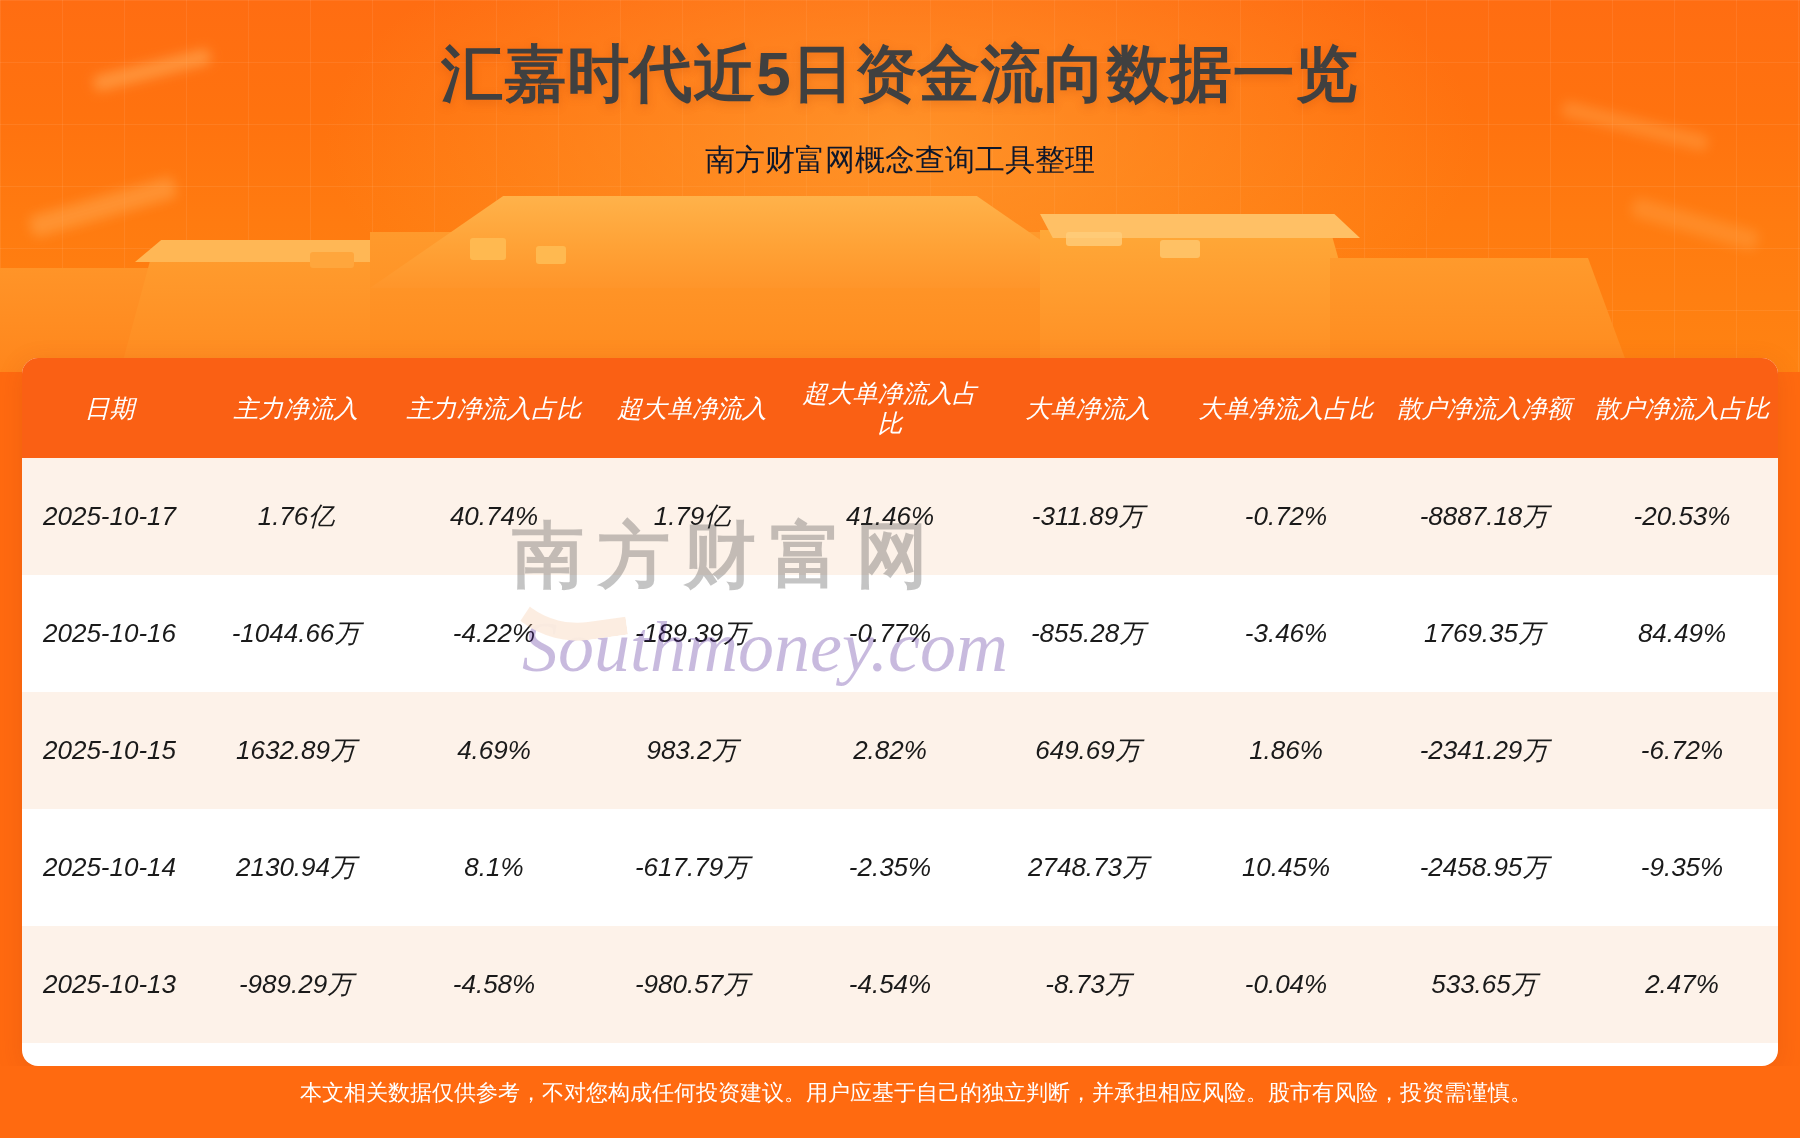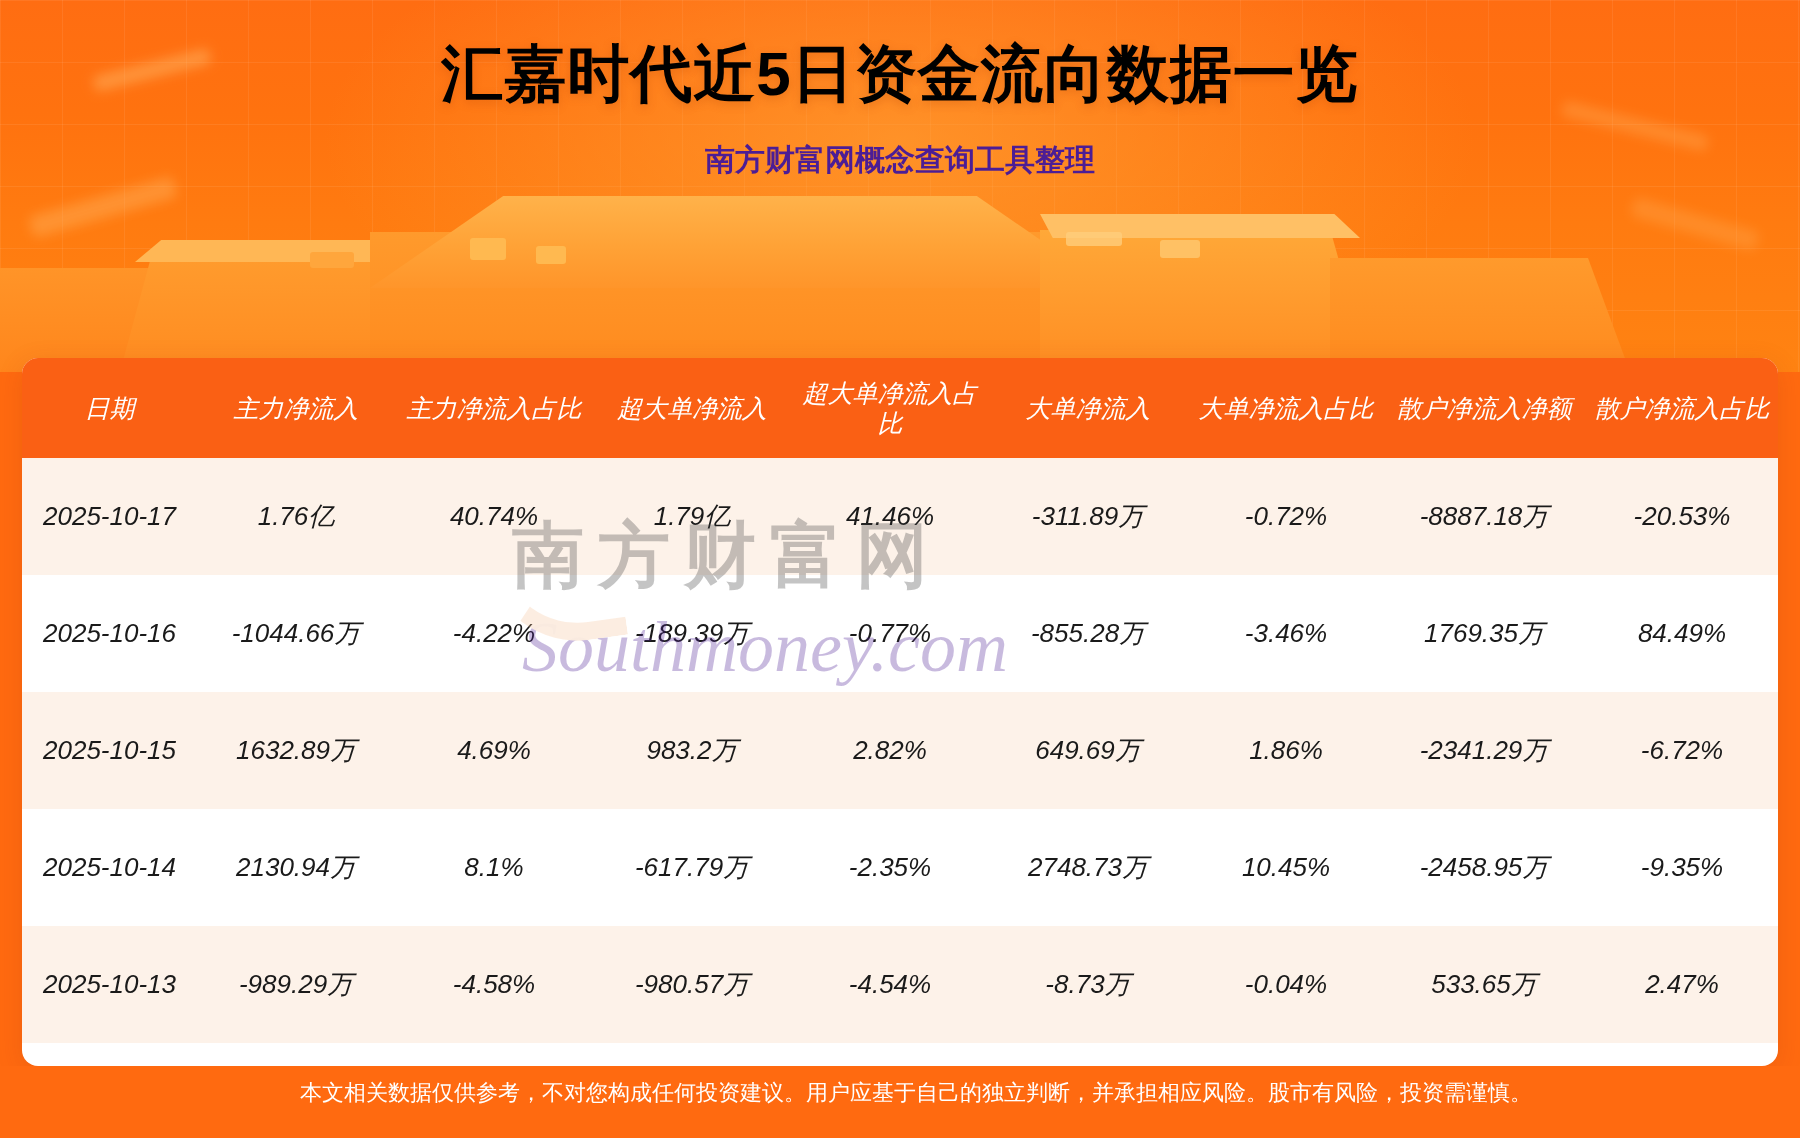--- a/index.html
+++ b/index.html
@@ -83,29 +83,29 @@
   .chip.c1 { left:470px; top:238px; width:36px; height:22px; }
   .chip.c2 { left:536px; top:246px; width:30px; height:18px; }
   .chip.c3 { left:310px; top:252px; width:44px; height:16px; background:#ffa63c;}
   .chip.c4 { left:1160px;top:240px; width:40px; height:18px; background:#ffc164;}
   .chip.c5 { left:1066px;top:232px; width:56px; height:14px; background:#ffcd7c; opacity:.8;}
 
   
   #title {
     position:absolute; left:0; top:40px; width:1800px;
     text-align:center;
-    font-size:62px; font-weight:bold; color:#000000;
+    font-size:62px; font-weight:bold; color:#404040;
     letter-spacing:1px;
     line-height:1.1;
     text-shadow:0 3px 10px rgba(170,60,0,.25);
   }
   #subtitle {
     position:absolute; left:0; top:140px; width:1800px;
     text-align:center;
-    font-size:30px; color:#4c1d95; font-weight:700;
+    font-size:30px; color:#0f172a; font-weight:400;
   }
 
   
   #card {
     position:absolute; left:22px; top:358px;
     width:1756px; height:708px;
     background:#ffffff;
     border-radius:16px;
     overflow:hidden;
     box-shadow:0 6px 26px rgba(150,50,0,.15);

